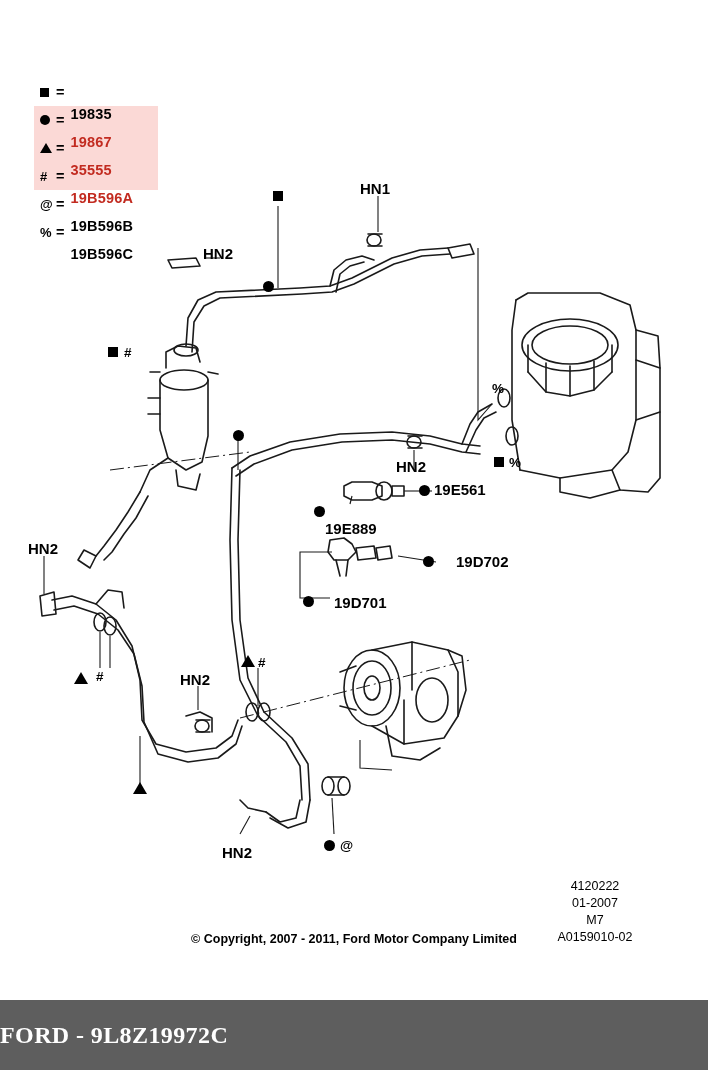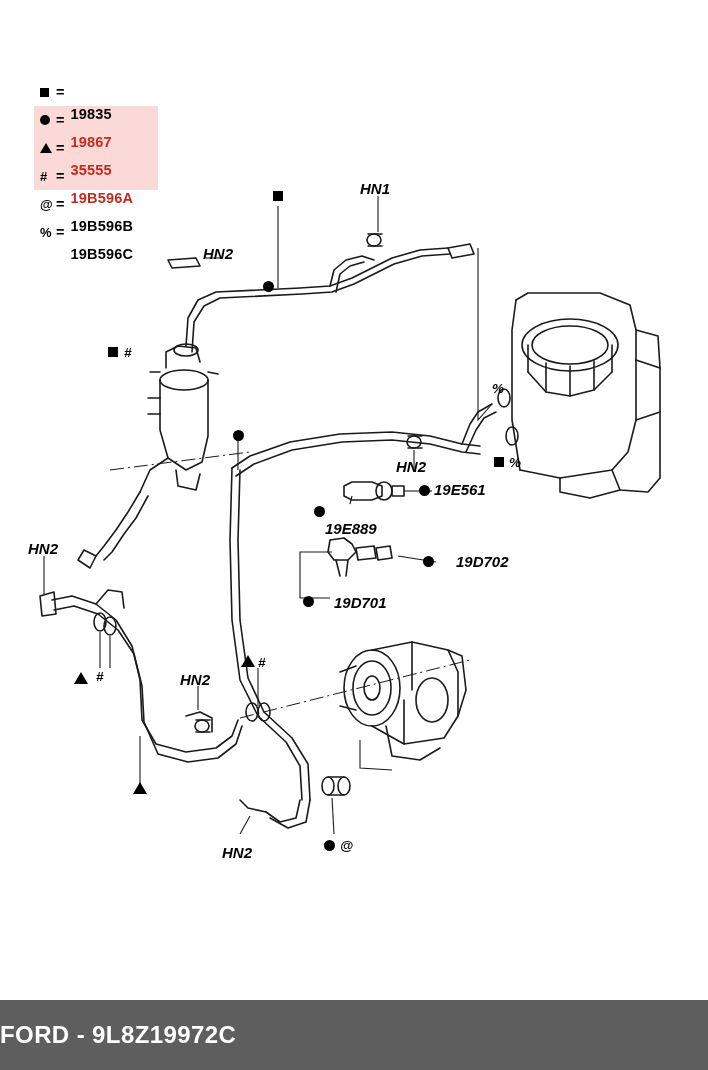--- a/index.html
+++ b/index.html
@@ -52,21 +52,20 @@
     border-bottom:10px solid #000;
   }
   
   #drawing { position: absolute; left: 0; top: 0; width: 708px; height: 1000px; }
   .lbl {
     position: absolute;
     font-size: 15px;
     font-weight: bold;
     color: #000;
     white-space: nowrap;
-    font-style: italic;
   }
   .lbl.small { font-size: 13.5px; }
   .marker-sq {
     position: absolute;
     width: 10px; height: 10px;
     background: #000;
   }
   .marker-ci {
     position: absolute;
     width: 11px; height: 11px;
@@ -104,20 +103,21 @@
   #bottom-bar {
     position: absolute;
     left: 0; bottom: 0;
     width: 708px;
     height: 70px;
     background: #5e5e5e;
     display: flex;
     align-items: center;
     justify-content: space-between;
     gap: 26px;
+    font-family: Liberation Serif, serif;
   }
   #bottom-bar .bb-text {
     color: #ffffff;
     font-size: 24px;
     font-weight: bold;
     letter-spacing: 0.4px;
   }
 </style>
 </head>
 <body>
@@ -322,19 +322,26 @@
     <div class="lbl" style="left:456px; top:553px;">19D702</div>
     <div class="lbl" style="left:334px; top:594px;">19D701</div>
     <div class="lbl small" style="left:124px; top:345px;">#</div>
     <div class="lbl small" style="left:96px;  top:669px;">#</div>
     <div class="lbl small" style="left:258px; top:655px;">#</div>
     <div class="lbl small" style="left:492px; top:381px;">%</div>
     <div class="lbl small" style="left:509px; top:455px;">%</div>
     <div class="lbl small" style="left:340px; top:838px;">@</div>
   </div>
 
-
+  <div id="doc-codes">
+    <div>4120222</div>
+    <div>01-2007</div>
+    <div>M7</div>
+    <div>A0159010-02</div>
+  </div>
+
+  <div id="copyright">© Copyright, 2007 - 2011, Ford Motor Company Limited</div>
 
   <div id="bottom-bar">
     <span class="bb-text">FORD - 9L8Z19972C</span>
   </div>
 
 </div>
 
 </body></html>

